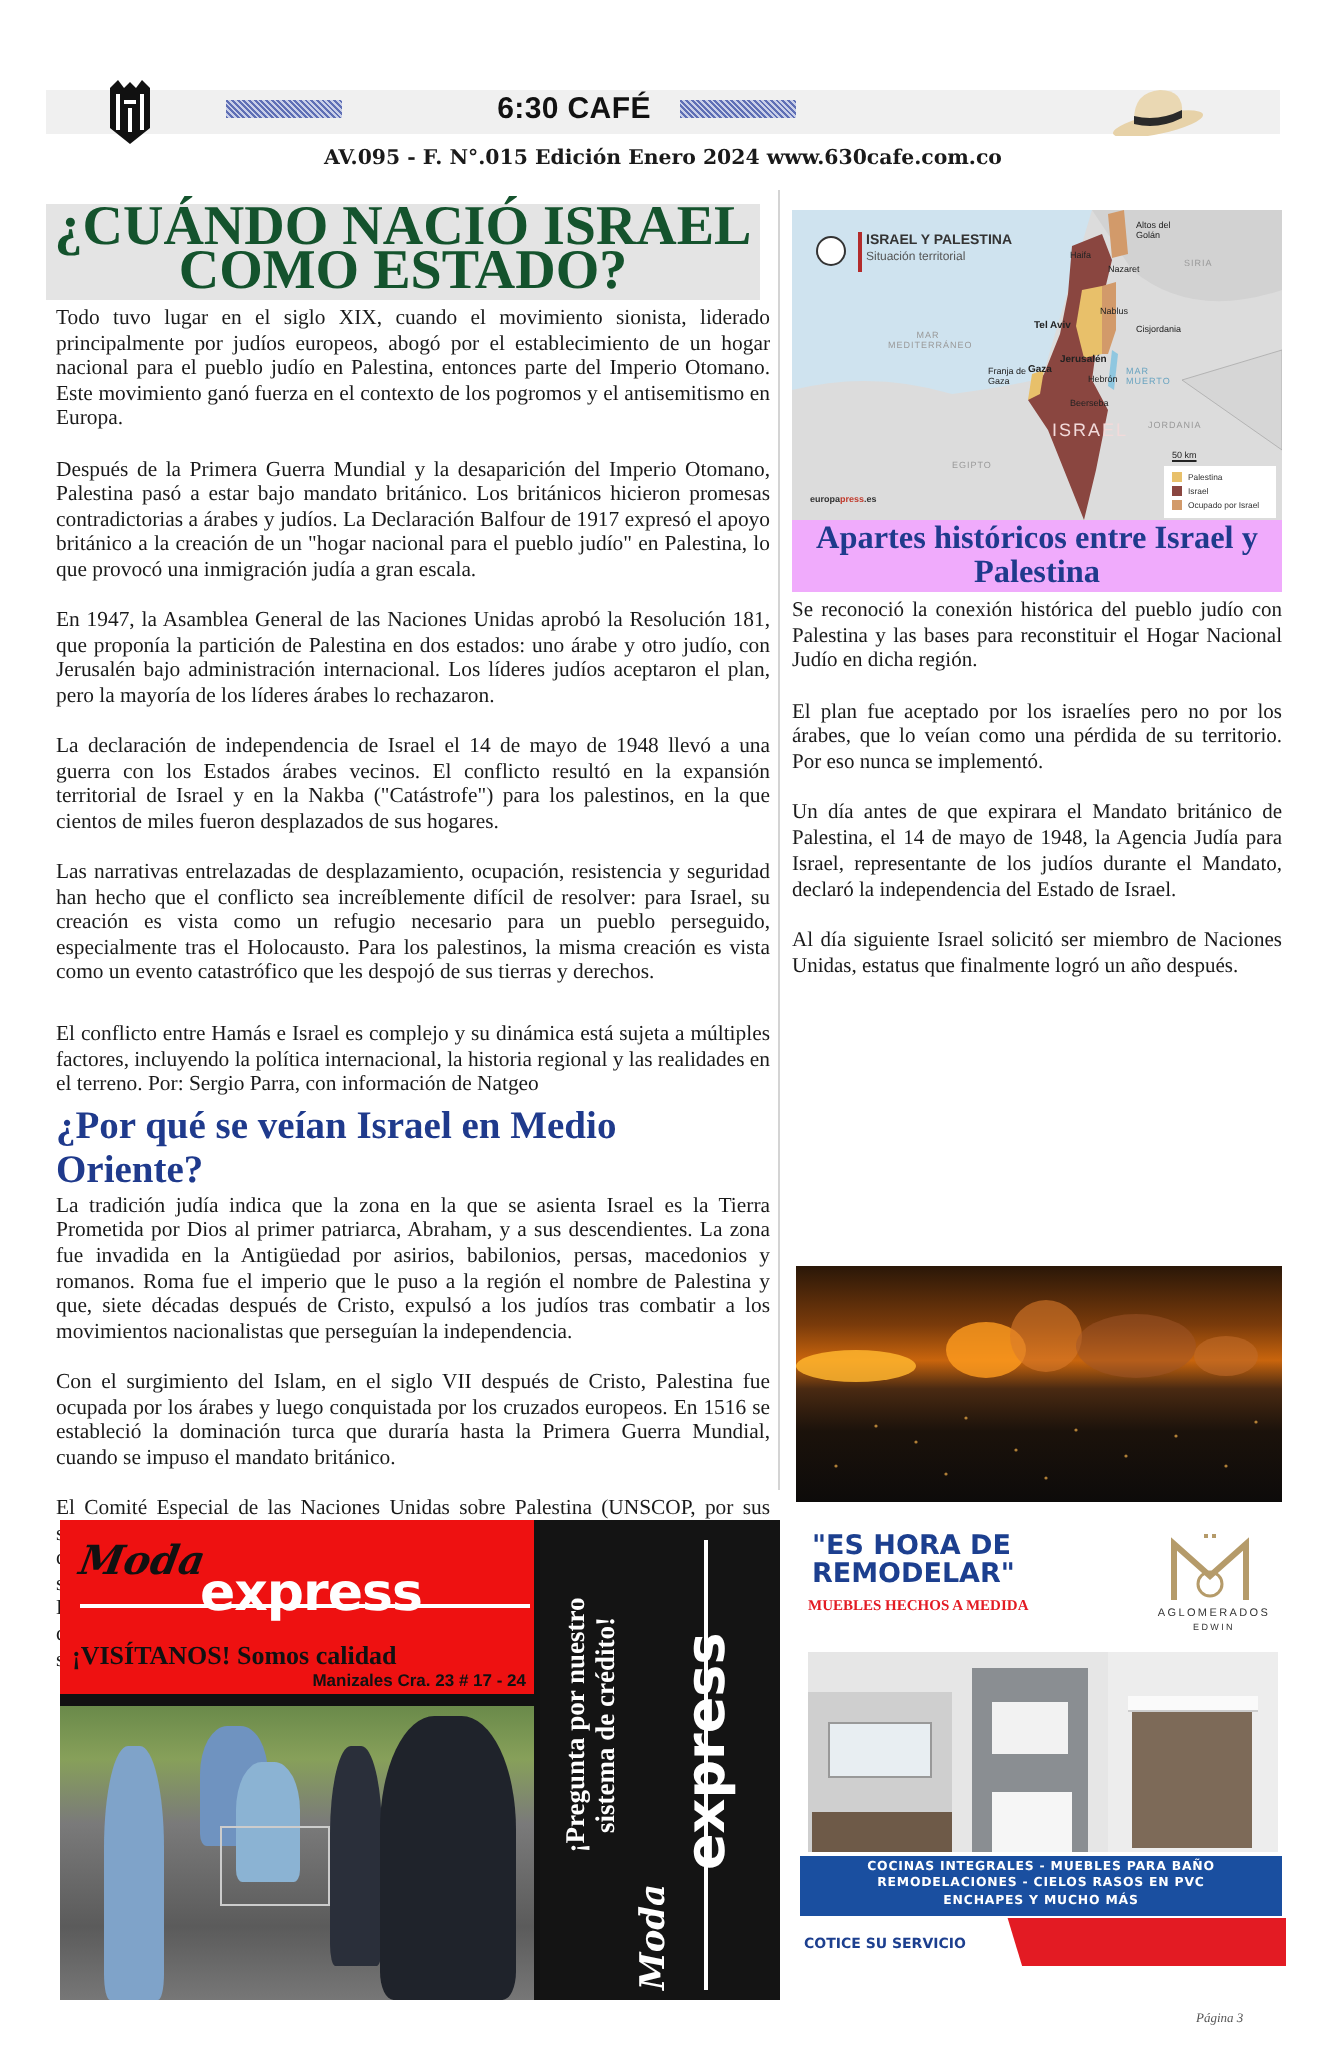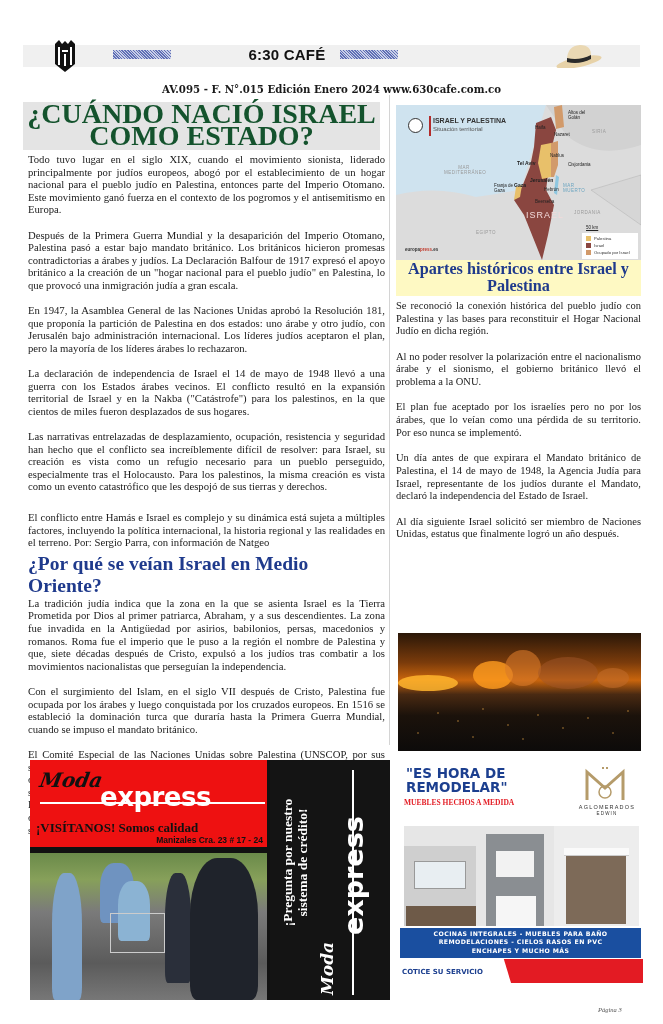--- a/index.html
+++ b/index.html
@@ -9,21 +9,21 @@
   
   .masthead { position: absolute; left: 23px; top: 45px; width: 617px; height: 22px; background: #f0f0f0; }
   .logo { position: absolute; left: 52px; top: 38px; width: 26px; height: 36px; }
   .hatch { position: absolute; top: 50px; width: 58px; height: 9px;
            background: repeating-linear-gradient(45deg, #5f6fb5 0 1px, #c9cfe8 1px 2px); }
   .hatch.left { left: 113px; }
   .hatch.right { left: 340px; }
   .brand { position: absolute; left: 232px; top: 46px; width: 110px; text-align: center;
            font-family: Liberation Sans, sans-serif; font-weight: bold; font-size: 15px; color: #111; letter-spacing: 0.2px; }
   .hat { position: absolute; left: 555px; top: 40px; width: 48px; height: 28px; }
-  .edition { position: absolute; left: 0; width: 663px; top: 83px; text-align: center;
+  .edition { position: absolute; left: 0; width: 663px; top: 73px; text-align: center;
              font-family: "DejaVu Serif", serif; font-weight: bold; font-size: 10.2px; color: #1a1a1a; }
 
   
   .col-left { position: absolute; left: 28px; top: 102px; width: 357px; }
   .headline-box { background: #e4e4e4; width: 357px; height: 48px; margin-left: -5px; padding-top: 1px;
                   text-align: center; }
   .headline-box h1 { font-family: "Liberation Serif", serif; font-weight: bold; font-size: 28px;
                      line-height: 22px; color: #14532d; }
   .para { font-family: "Liberation Serif", serif; font-size: 10.7px; line-height: 12.6px;
           text-align: justify; color: #1a1a1a; margin-bottom: 12.6px; }
@@ -46,21 +46,21 @@
   .map-label { position: absolute; font-family: "Liberation Sans", sans-serif; font-size: 4.5px; color: #222; white-space: nowrap; }
   .map-label.bold { font-weight: bold; font-size: 5px; }
   .map-label.country { color: #9a9a9a; letter-spacing: 0.5px; }
   .map-label.israel { color: #f2dada; font-size: 9px; letter-spacing: 1px; }
   .map-source { position: absolute; left: 9px; top: 142px; font-family: "Liberation Sans", sans-serif; font-size: 4.5px; font-weight: bold; color: #333; }
   .map-source span { color: #c0392b; }
   .legend { position: absolute; left: 186px; top: 128px; width: 56px; height: 26px; background: #fff; padding: 2px 4px; }
   .legend-row { display: flex; align-items: center; gap: 3px; height: 7px; font-family: "Liberation Sans", sans-serif; font-size: 4.2px; color: #333; }
   .legend-sw { width: 5px; height: 5px; display: inline-block; }
 
-  .yellow-head { background: #fef9c3; width: 245px; height: 36px; text-align: center; padding-top: 1px; }
+  .yellow-head { background: #f0abfc; width: 245px; height: 36px; text-align: center; padding-top: 1px; }
   .yellow-head h2 { font-family: "Liberation Serif", serif; font-weight: bold; font-size: 16.2px;
                     line-height: 17px; color: #1f3a8c; }
   .rpara { font-family: "Liberation Serif", serif; font-size: 10.5px; line-height: 12.7px;
            text-align: justify; color: #1a1a1a; margin-bottom: 12.6px; }
   .rcol-text { margin-top: 4px; }
 
   .photo { position: absolute; left: 398px; top: 633px; width: 243px; height: 118px; overflow: hidden;
            background: linear-gradient(180deg, #2a1708 0%, #7a3b0b 25%, #c9650d 40%, #4a2a12 52%, #1b120b 70%, #0d0b0a 100%); }
 
   
@@ -196,21 +196,20 @@
       </div>
     </div>
     <div class="map-source"><b>europa</b><span>press</span><b>.es</b></div>
   </div>
 
   <div class="yellow-head">
     <h2>Apartes históricos entre Israel y Palestina</h2>
   </div>
   <div class="rcol-text">
     <p class="rpara">Se reconoció la conexión histórica del pueblo judío con Palestina y las bases para reconstituir el Hogar Nacional Judío en dicha región.</p>
-    <p class="rpara">Al no poder resolver la polarización entre el nacionalismo árabe y el sionismo, el gobierno británico llevó el problema a la ONU.</p>
     <p class="rpara">El plan fue aceptado por los israelíes pero no por los árabes, que lo veían como una pérdida de su territorio. Por eso nunca se implementó.</p>
     <p class="rpara">Un día antes de que expirara el Mandato británico de Palestina, el 14 de mayo de 1948, la Agencia Judía para Israel, representante de los judíos durante el Mandato, declaró la independencia del Estado de Israel.</p>
     <p class="rpara">Al día siguiente Israel solicitó ser miembro de Naciones Unidas, estatus que finalmente logró un año después.</p>
   </div>
 </div>
 
 <div class="photo">
   <svg width="243" height="118" viewBox="0 0 243 118">
     <ellipse cx="30" cy="50" rx="30" ry="8" fill="#ffb52e" opacity="0.85"></ellipse>
     <ellipse cx="95" cy="42" rx="20" ry="14" fill="#ff9c1f" opacity="0.8"></ellipse>

